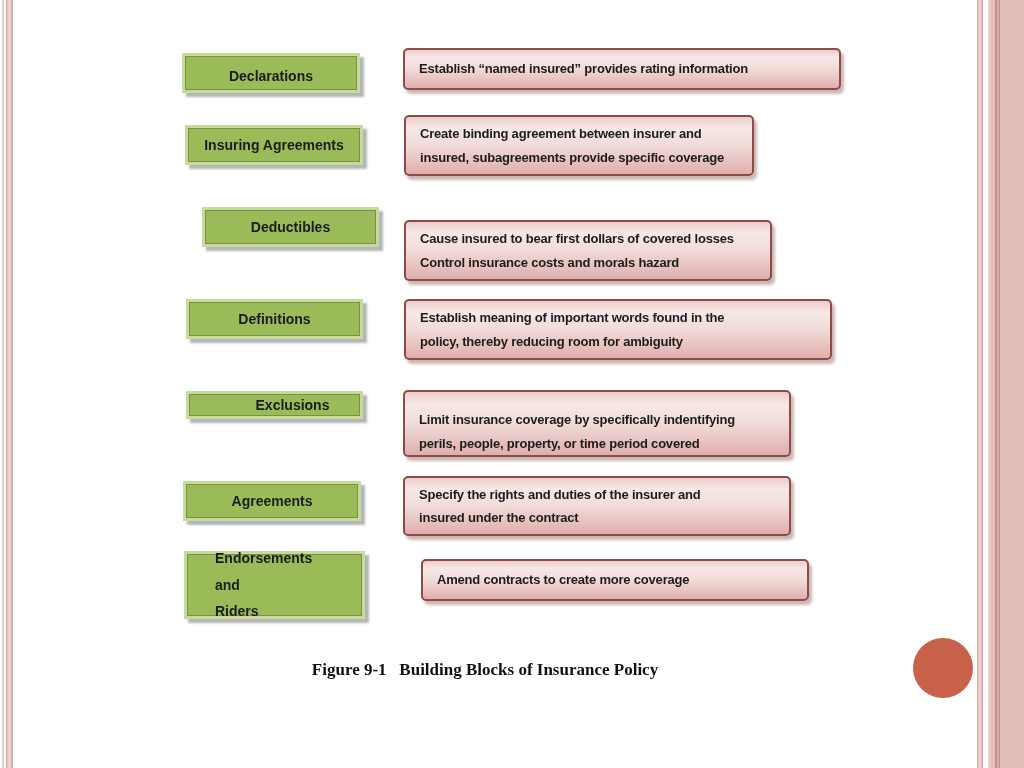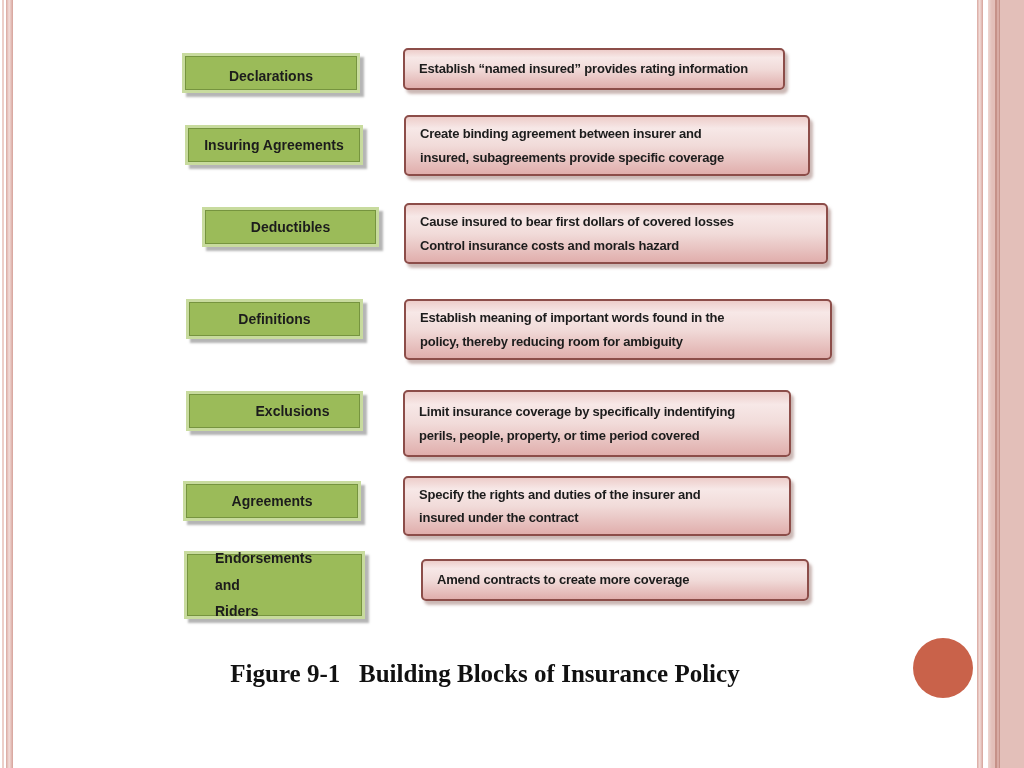--- a/index.html
+++ b/index.html
@@ -34,47 +34,47 @@
     border:2px solid var(--description-border,#8c4d49);border-radius:5px;
     background:linear-gradient(180deg,#edcdca 0%,var(--description-fill-top,#f7e8e7) 20%,#f1dbd9 50%,var(--description-fill-bottom,#e0aeac) 100%);
     box-shadow:3px 4px 3px rgba(160,125,120,.55);
     display:flex;align-items:center;justify-content:flex-start;
     padding:0 14px;font-weight:bold;font-size:13px;letter-spacing:-0.2px;
     color:#1c1c1c;white-space:pre-line;line-height:1.8;overflow:hidden;
   }
   #figure-caption{
     position:absolute;left:185px;top:660px;width:600px;
     text-align:center;font-family:"Liberation Serif",serif;
-    font-weight:bold;font-size:25px;color:#111;white-space:pre;
+    font-weight:bold;font-size:17px;color:#111;white-space:pre;
   }
 </style>
 </head>
 <body>
 
 <div id="slide">
   <div class="edge" id="left-accent-line"></div>
   <div class="edge" id="left-accent-bar"></div>
   <div class="edge" id="right-accent-bar"></div>
   <div class="edge" id="right-accent-band"></div>
   <div id="accent-circle"></div>
 
   <div id="rows">
       <div class="green-box" style="left: 182px; top: 53px; width: 178px; height: 40px; align-items: flex-end;"><span>Declarations</span></div>
-      <div class="pink-box" style="left: 403px; top: 48px; width: 382px; height: 42px;"><span>Establish “named insured” provides rating information</span></div>
+      <div class="pink-box" style="left: 403px; top: 48px; width: 438px; height: 42px;"><span>Establish “named insured” provides rating information</span></div>
       <div class="green-box" style="left: 185px; top: 125px; width: 178px; height: 40px;"><span>Insuring Agreements</span></div>
-      <div class="pink-box" style="left: 404px; top: 115px; width: 406px; height: 61px;"><span>Create binding agreement between insurer and
+      <div class="pink-box" style="left: 404px; top: 115px; width: 350px; height: 61px;"><span>Create binding agreement between insurer and
 insured, subagreements provide specific coverage</span></div>
       <div class="green-box" style="left: 186px; top: 207px; width: 177px; height: 40px; margin-left: 16px;"><span>Deductibles</span></div>
-      <div class="pink-box" style="left: 404px; top: 203px; width: 424px; height: 61px;"><span>Cause insured to bear first dollars of covered losses
+      <div class="pink-box" style="left: 404px; top: 220px; width: 368px; height: 61px;"><span>Cause insured to bear first dollars of covered losses
 Control insurance costs and morals hazard</span></div>
       <div class="green-box" style="left: 186px; top: 299px; width: 177px; height: 40px;"><span>Definitions</span></div>
       <div class="pink-box" style="left: 404px; top: 299px; width: 428px; height: 61px;"><span>Establish meaning of important words found in the
 policy, thereby reducing room for ambiguity</span></div>
-      <div class="green-box" style="left: 186px; top: 391px; width: 177px; height: 40px; padding-left: 36px;"><span>Exclusions</span></div>
-      <div class="pink-box" style="left: 403px; top: 390px; width: 388px; height: 67px;"><span>Limit insurance coverage by specifically indentifying
+      <div class="green-box" style="left: 186px; top: 391px; width: 177px; height: 28px; padding-left: 36px;"><span>Exclusions</span></div>
+      <div class="pink-box" style="left: 403px; top: 390px; width: 388px; height: 67px; align-items: flex-end;"><span>Limit insurance coverage by specifically indentifying
 perils, people, property, or time period covered</span></div>
       <div class="green-box" style="left: 183px; top: 481px; width: 178px; height: 40px;"><span>Agreements</span></div>
       <div class="pink-box" style="left: 403px; top: 476px; width: 388px; height: 60px;"><span>Specify the rights and duties of the insurer and
 insured under the contract</span></div>
       <div class="green-box left-align" style="left: 184px; top: 551px; width: 181px; height: 68px;"><span>Endorsements and
 Riders</span></div>
       <div class="pink-box" style="left: 403px; top: 559px; width: 388px; height: 42px; margin-left: 18px;"><span>Amend contracts to create more coverage</span></div>
     </div>
 
   <div id="figure-caption">Figure 9-1   Building Blocks of Insurance Policy</div>

